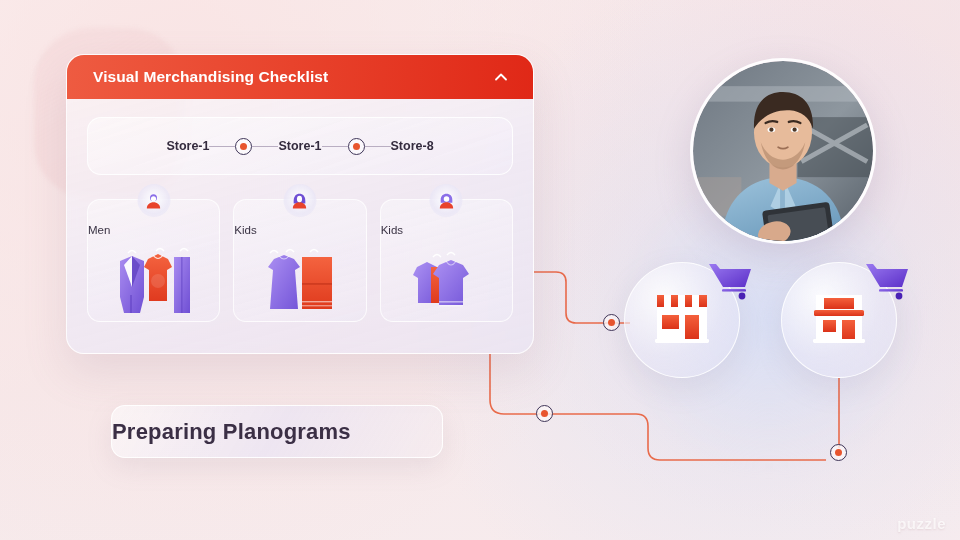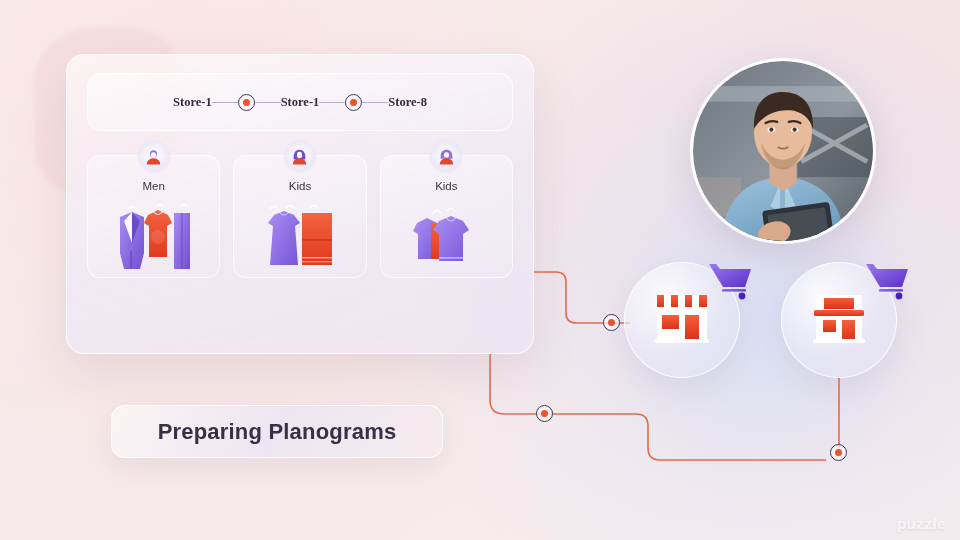--- a/index.html
+++ b/index.html
@@ -60,21 +60,20 @@
     margin: 18px 20px 0 20px;
     height: 58px; border-radius: 14px;
     background: linear-gradient(160deg, rgba(255,255,255,0.5), rgba(243,239,250,0.42));
     border: 1px solid rgba(255,255,255,0.85);
     display: flex; align-items: center; justify-content: center;
     gap: 0;
   }
   .store-label {
     font-size: 12.5px; font-weight: bold; color: #342b3e;
     white-space: nowrap;
-    font-family: Liberation Serif, serif;
   }
   .store-link { display: flex; align-items: center; }
   .store-dash {
     width: 26px; height: 1px; background: #b9aec2;
   }
   .store-node {
     width: 17px; height: 17px; border-radius: 50%;
     border: 1.6px solid #3d3356;
     background: rgba(255,255,255,0.55);
     display: flex; align-items: center; justify-content: center;
@@ -88,21 +87,21 @@
   
   .cats {
     display: flex; gap: 13px;
     margin: 24px 20px 0 20px;
   }
   .cat {
     position: relative; flex: 1; height: 123px;
     border-radius: 13px;
     background: linear-gradient(165deg, rgba(255,255,255,0.38), rgba(240,236,249,0.30));
     border: 1px solid rgba(255,255,255,0.75);
-    display: flex; flex-direction: column; align-items: center;
+    display: flex; flex-direction: column; 
     padding-top: 24px;
   }
   .cat-badge {
     position: absolute; top: -16px; left: 50%;
     transform: translateX(-50%);
     width: 33px; height: 33px; border-radius: 50%;
     background: radial-gradient(circle at 50% 45%, rgba(255,255,255,0.95) 0%, rgba(233,230,246,0.75) 60%, rgba(228,224,244,0.2) 100%);
     display: flex; align-items: center; justify-content: center;
   }
   .cat-label {
@@ -110,21 +109,21 @@
   }
   .cat-art { flex: 1; display: flex; align-items: center; justify-content: center; }
 
   
   .pill {
     position: absolute; left: 111px; top: 405px;
     width: 332px; height: 53px; border-radius: 14px;
     background: linear-gradient(120deg, rgba(255,255,255,0.55) 0%, rgba(232,228,246,0.62) 50%, rgba(245,238,242,0.5) 100%);
     border: 1px solid rgba(255,255,255,0.9);
     box-shadow: 0 10px 26px rgba(150,125,145,0.13);
-    display: flex; align-items: center; justify-content: center;
+    display: flex; align-items: center; justify-content: flex-start;
   }
   .pill-text {
     font-size: 22px; font-weight: bold; color: #3b2f45; letter-spacing: 0.2px;
   }
 
   
   .avatar {
     position: absolute; left: 690px; top: 58px;
     width: 186px; height: 186px; border-radius: 50%;
     border: 3px solid rgba(255,255,255,0.92);
@@ -189,20 +188,28 @@
 </div>
 <div class="node" id="node-mid">
   <i></i>
 </div>
 <div class="node" id="node-store2">
   <i></i>
 </div>
 
 <div class="card">
 
+  <div class="card-header">
+    <span class="card-title">Visual Merchandising Checklist</span>
+    <span>
+      <svg class="chevron" viewBox="0 0 24 24" fill="none">
+        <path d="M6 15 L12 9 L18 15" stroke="#ffffff" stroke-width="2.2" stroke-linecap="round" stroke-linejoin="round"></path>
+      </svg>
+    </span>
+  </div>
 
   <div class="store-bar">
     <span class="store-label">Store-1</span>
     <span class="store-link">
       <span class="store-dash"></span>
       <span class="store-node">
           <i></i>
         </span>
       <span class="store-dash"></span>
     </span>

